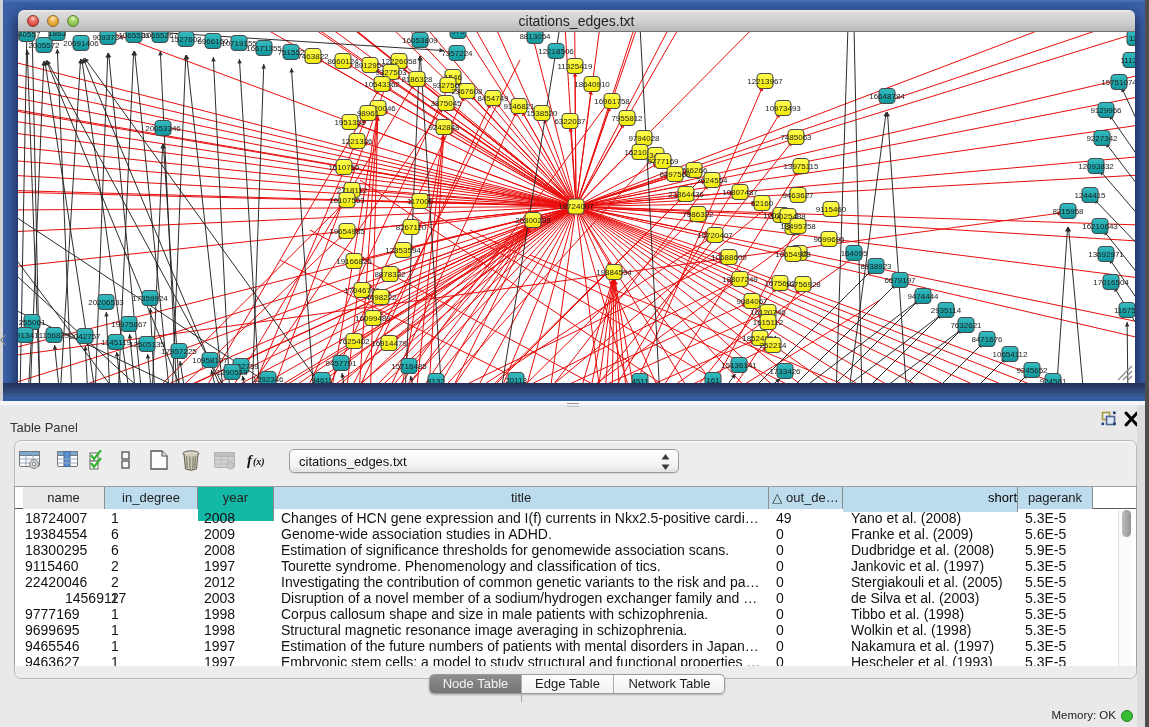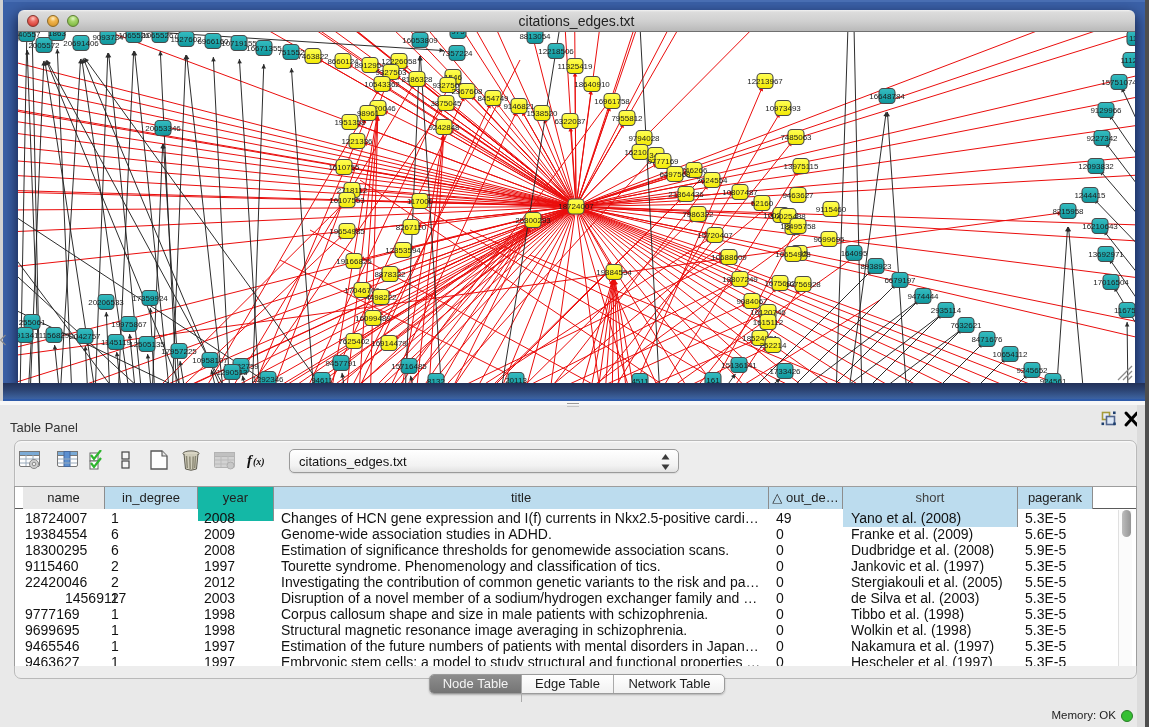--- a/index.html
+++ b/index.html
@@ -1144,21 +1144,21 @@
 </div>
 
 <div class="abs" style="left:14px;top:486px;width:1123px;height:180px;background:#fff;border:1px solid #9d9d9d;border-bottom:none;">
 
   <div class="abs" style="left:0;top:0;width:1121px;height:22px;background:#fff;border-bottom:1.5px solid #5a5a5a;">
 <div style="position:absolute;left:8px;top:0;width:82px;height:22px;background:#e8e8e8;border-right:1px solid #8d8d8d;font-size:13px;color:#222;text-align:center;line-height:21px;overflow:hidden;white-space:nowrap;">name</div>
       <div style="position:absolute;left:90px;top:0;width:93px;height:22px;background:#bcdcee;border-right:1px solid #8d8d8d;font-size:13px;color:#222;text-align:center;line-height:21px;overflow:hidden;white-space:nowrap;">in_degree</div>
       <div style="position:absolute;left:183px;top:0;width:76px;height:34px;background:#14b8a6;border-right:1px solid #8d8d8d;font-size:13px;color:#222;text-align:center;line-height:21px;overflow:hidden;white-space:nowrap;">year</div>
       <div style="position:absolute;left:259px;top:0;width:495px;height:22px;background:#bcdcee;border-right:1px solid #8d8d8d;font-size:13px;color:#222;text-align:center;line-height:21px;overflow:hidden;white-space:nowrap;">title</div>
       <div style="position:absolute;left:754px;top:0;width:74px;height:22px;background:#bcdcee;border-right:1px solid #8d8d8d;font-size:13px;color:#222;text-align:center;line-height:21px;overflow:hidden;white-space:nowrap;">△ out_de…</div>
-      <div style="position:absolute;left:828px;top:0;width:175px;height:40px;background:#bcdcee;border-right:1px solid #8d8d8d;font-size:13px;color:#404040;text-align:center;line-height:21px;overflow:hidden;white-space:nowrap;">short</div>
+      <div style="position:absolute;left:828px;top:0;width:175px;height:25px;background:#bcdcee;border-right:1px solid #8d8d8d;font-size:13px;color:#000000;text-align:right;line-height:21px;overflow:hidden;white-space:nowrap;">short</div>
       <div style="position:absolute;left:1003px;top:0;width:75px;height:22px;background:#bcdcee;border-right:1px solid #8d8d8d;font-size:13px;color:#222;text-align:center;line-height:21px;overflow:hidden;white-space:nowrap;">pagerank</div>
   </div>
   <div class="abs" style="left:0;top:24px;width:1106px;height:155px;overflow:hidden;">
 <div style="position:absolute;left:0;top:-1px;width:1106px;height:16px;line-height:16px;font-size:14px;color:#111;">
         <div style="position:absolute;left:8px;width:79px;top:0;padding-left:2px;white-space:nowrap;overflow:hidden;">18724007</div>
         <div style="position:absolute;left:90px;width:90px;top:0;padding-left:6px;white-space:nowrap;overflow:hidden;">1</div>
         <div style="position:absolute;left:183px;width:73px;top:0;padding-left:6px;white-space:nowrap;overflow:hidden;">2008</div>
         <div style="position:absolute;left:259px;width:492px;top:0;padding-left:7px;white-space:nowrap;overflow:hidden;">Changes of HCN gene expression and I(f) currents in Nkx2.5-positive cardi…</div>
         <div style="position:absolute;left:754px;width:71px;top:0;padding-left:7px;white-space:nowrap;overflow:hidden;">49</div>
         <div style="position:absolute;left:828px;width:172px;top:0;padding-left:8px;white-space:nowrap;overflow:hidden;">Yano et al. (2008)</div>
@@ -1235,21 +1235,21 @@
         <div style="position:absolute;left:754px;width:71px;top:0;padding-left:7px;white-space:nowrap;overflow:hidden;">0</div>
         <div style="position:absolute;left:828px;width:172px;top:0;padding-left:8px;white-space:nowrap;overflow:hidden;">Nakamura et al. (1997)</div>
         <div style="position:absolute;left:1003px;width:72px;top:0;padding-left:7px;white-space:nowrap;overflow:hidden;">5.3E-5</div>
       </div>
       <div style="position:absolute;left:0;top:143px;width:1106px;height:16px;line-height:16px;font-size:14px;color:#111;">
         <div style="position:absolute;left:8px;width:79px;top:0;padding-left:2px;white-space:nowrap;overflow:hidden;">9463627</div>
         <div style="position:absolute;left:90px;width:90px;top:0;padding-left:6px;white-space:nowrap;overflow:hidden;">1</div>
         <div style="position:absolute;left:183px;width:73px;top:0;padding-left:6px;white-space:nowrap;overflow:hidden;">1997</div>
         <div style="position:absolute;left:259px;width:492px;top:0;padding-left:7px;white-space:nowrap;overflow:hidden;">Embryonic stem cells: a model to study structural and functional properties …</div>
         <div style="position:absolute;left:754px;width:71px;top:0;padding-left:7px;white-space:nowrap;overflow:hidden;">0</div>
-        <div style="position:absolute;left:828px;width:172px;top:0;padding-left:8px;white-space:nowrap;overflow:hidden;">Hescheler et al. (1997)</div>
+        <div style="position:absolute;left:828px;width:172px;top:0;padding-left:8px;white-space:nowrap;overflow:hidden;">Hescheler et al. (1993)</div>
         <div style="position:absolute;left:1003px;width:72px;top:0;padding-left:7px;white-space:nowrap;overflow:hidden;">5.3E-5</div>
       </div>
   </div>
 
   <div class="abs" style="left:1103px;top:23px;width:14px;height:156px;background:#fbfbfb;border-left:1px solid #e0e0e0;">
     <div class="abs" style="left:3px;top:0px;width:9px;height:27px;border-radius:4.5px;background:linear-gradient(90deg,#bdbdbd,#949494);"></div>
   </div>
 </div>
 
 <div class="abs" style="left:429px;top:674px;width:296px;height:20px;border:1px solid #9b9b9b;border-radius:5px;background:linear-gradient(180deg,#ffffff,#f1f1f1);box-shadow:0 1px 2px rgba(0,0,0,.25);font-size:13px;">

